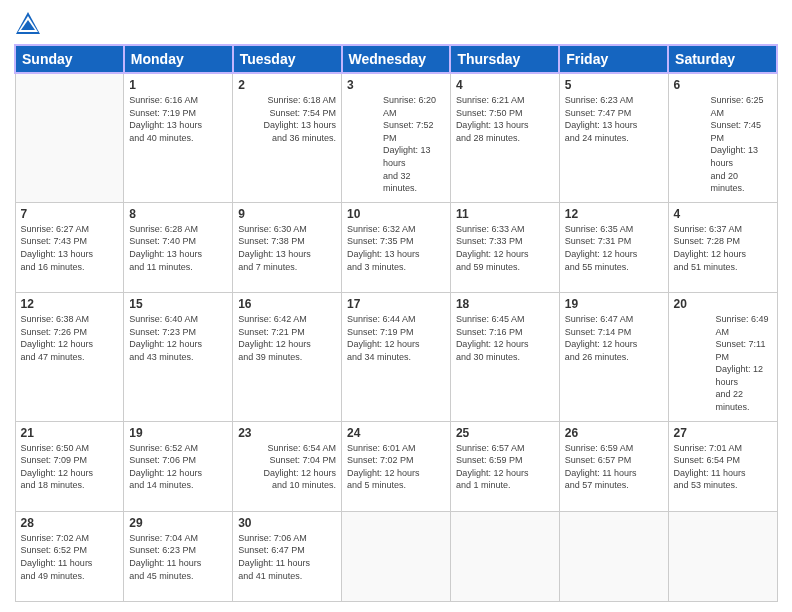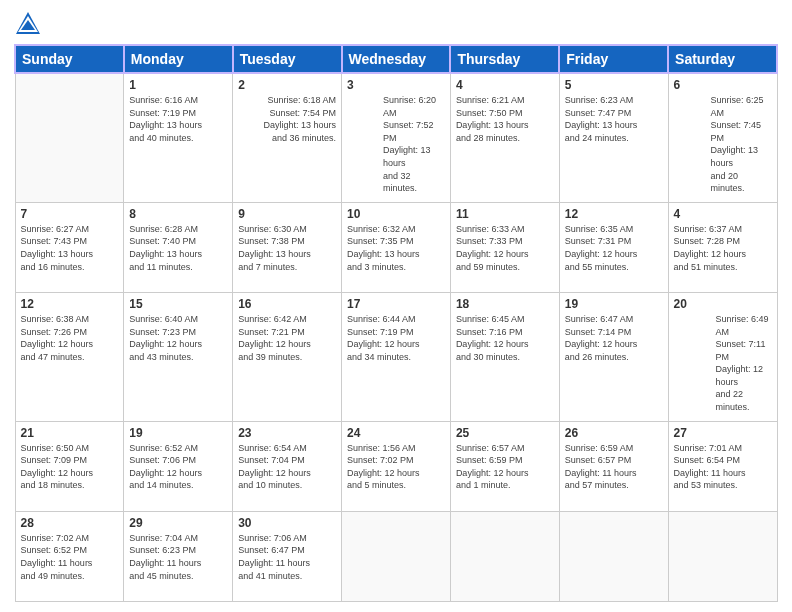--- a/index.html
+++ b/index.html
@@ -282,28 +282,28 @@
           </td>
           <td>
             <span class="day-number">19</span>
             <div class="cell-text" style="white-space: pre-line;">Sunrise: 6:52 AM
 Sunset: 7:06 PM
 Daylight: 12 hours
 and 14 minutes.</div>
           </td>
           <td>
             <span class="day-number">23</span>
-            <div class="cell-text" style="white-space: pre-line;">Sunrise: 6:54 AM
+            <div class="cell-text" style="white-space: pre-line; text-align: right;">Sunrise: 6:54 AM
 Sunset: 7:04 PM
 Daylight: 12 hours
 and 10 minutes.</div>
           </td>
           <td>
             <span class="day-number">24</span>
-            <div class="cell-text" style="white-space: pre-line;">Sunrise: 1:56 AM
+            <div class="cell-text" style="white-space: pre-line;">Sunrise: 6:01 AM
 Sunset: 7:02 PM
 Daylight: 12 hours
 and 5 minutes.</div>
           </td>
           <td>
             <span class="day-number">25</span>
             <div class="cell-text" style="white-space: pre-line;">Sunrise: 6:57 AM
 Sunset: 6:59 PM
 Daylight: 12 hours
 and 1 minute.</div>

